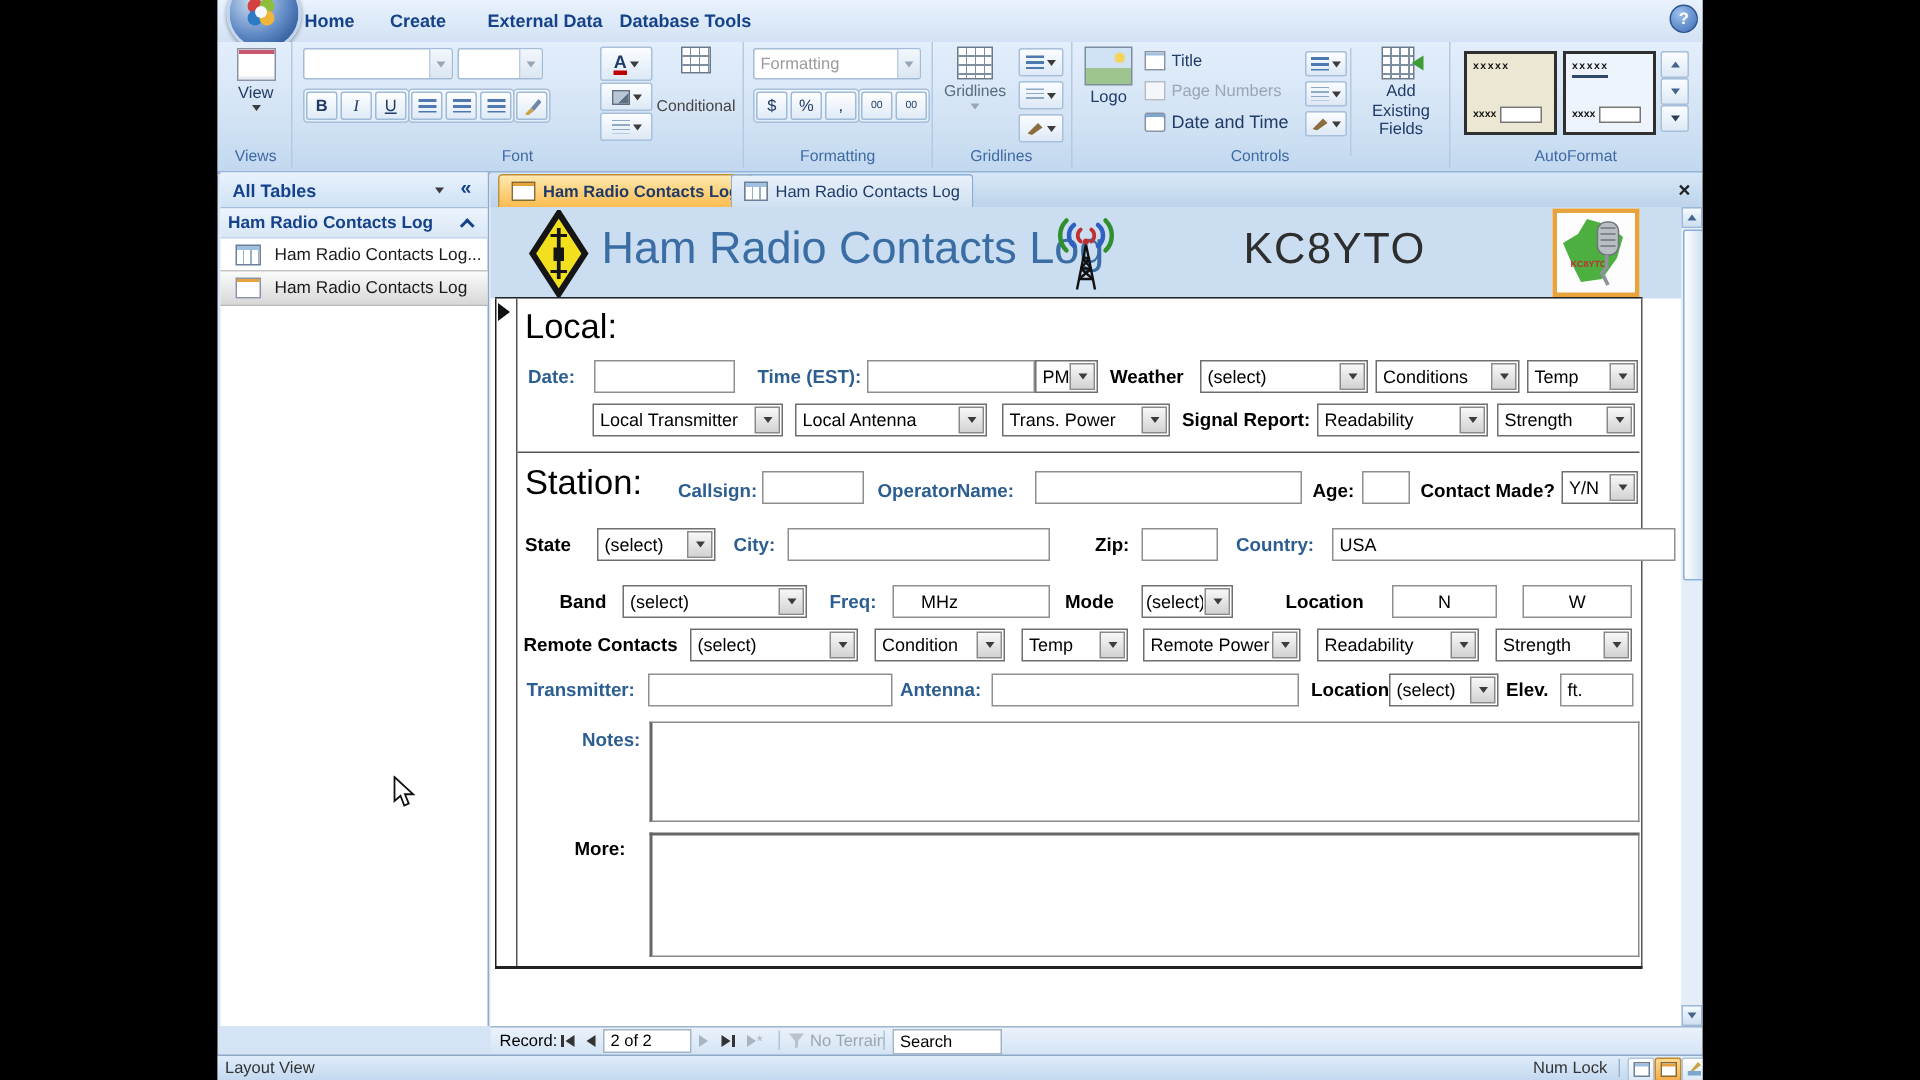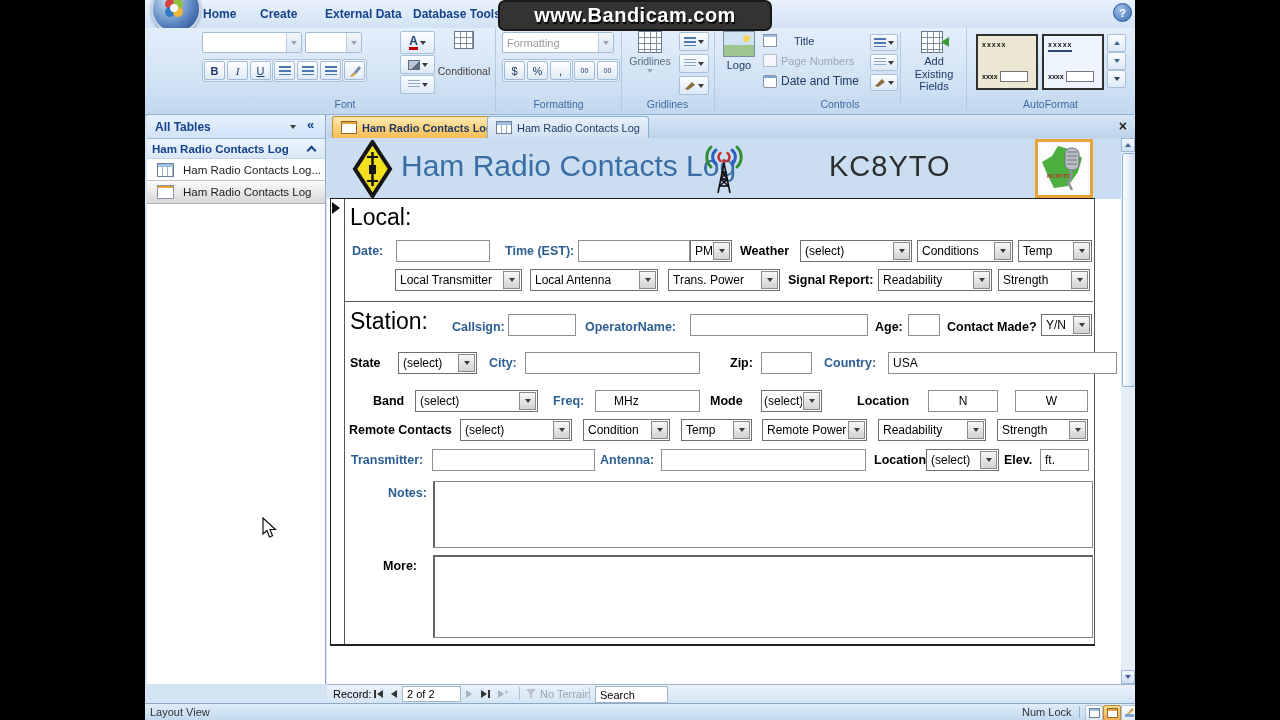--- a/index.html
+++ b/index.html
@@ -128,26 +128,31 @@
     </div>
     <span class="rtab" style="left:58px">Home</span>
     <span class="rtab" style="left:115px">Create</span>
     <span class="rtab" style="left:180px">External Data</span>
     <span class="rtab" style="left:268px">Database Tools</span>
     <div style="position:absolute;left:968px;top:3px;width:17px;height:17px;border-radius:50%;
          background:radial-gradient(circle at 35% 30%,#9fc0ea,#3a6cb5);border:1px solid #2c5492;
          color:#fff;font-size:11px;font-weight:700;display:flex;align-items:center;justify-content:center;">?</div>
   </div>
 
-  <div id="wm">
-    <span>www.Bandicam.com</span>
-  </div>
 
   <div id="ribbon">
 
+    <div class="rgroup" style="left:2px;width:47px">
+      <div class="rbtn-big" style="left:5px;top:4px;width:37px">
+        <span class="icon16" style="width:24px;height:20px;background:#fff;border:1px solid #8a93a5;box-shadow:inset 0 3px 0 #c9566f, inset 0 -2px 0 #e8edf3;"></span>
+        <span>View</span>
+        <span class="car"></span>
+      </div>
+      <div class="rglabel">Views</div>
+    </div>
 
     <div class="rgroup" style="left:50px;width:300px">
       <div class="rcombo" style="left:7px;top:4px;width:98px">
         <span class="ct"></span>
           <span class="cb">
             <span class="car gray"></span>
           </span>
       </div>
       <div class="rcombo" style="left:110px;top:4px;width:55px">
         <span class="ct"></span>
@@ -240,21 +245,21 @@
       <div class="rglabel">Gridlines</div>
     </div>
 
     <div class="rgroup" style="left:569px;width:252px">
       <div class="rbtn-big" style="left:5px;top:3px;width:40px">
         <span style="width:30px;height:24px;border:1px solid #7d8da0;background:linear-gradient(#cfe3f4 55%,#9fc58f 55%);position:relative;display:inline-block;">
           <i style="position:absolute;right:4px;top:3px;width:7px;height:7px;border-radius:50%;background:#f2d45c;"></i>
         </span>
         <span>Logo</span>
       </div>
-      <div style="position:absolute;left:49px;top:6px;display:flex;align-items:center;gap:17px;font-size:11px;color:#1f3b66;">
+      <div style="position:absolute;left:49px;top:6px;display:flex;align-items:center;gap:4px;font-size:11px;color:#1f3b66;">
         <span style="width:12px;height:11px;border:1px solid #8a93a5;background:#fff;box-shadow:inset 0 2px 0 #9fc0e0;"></span>
         <span>Title</span>
       </div>
       <div style="position:absolute;left:49px;top:26px;display:flex;align-items:center;gap:4px;font-size:11px;color:#9aa6b5;">
         <span style="width:12px;height:11px;border:1px solid #b3bcc8;background:#f4f6f9;"></span>
         <span>Page Numbers</span>
       </div>
       <div style="position:absolute;left:49px;top:46px;display:flex;align-items:center;gap:4px;font-size:12px;color:#1f3b66;">
         <span style="width:12px;height:11px;border:1px solid #8a93a5;background:#fff;border-radius:2px;box-shadow:inset 0 2px 0 #7ba6d0;"></span>
         <span>Date and Time</span>

